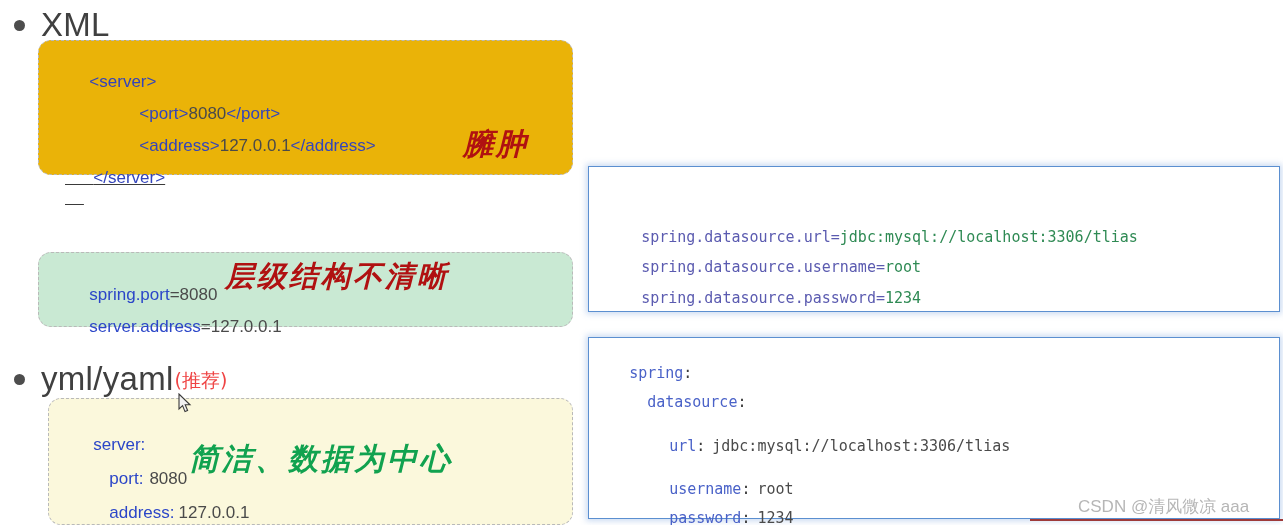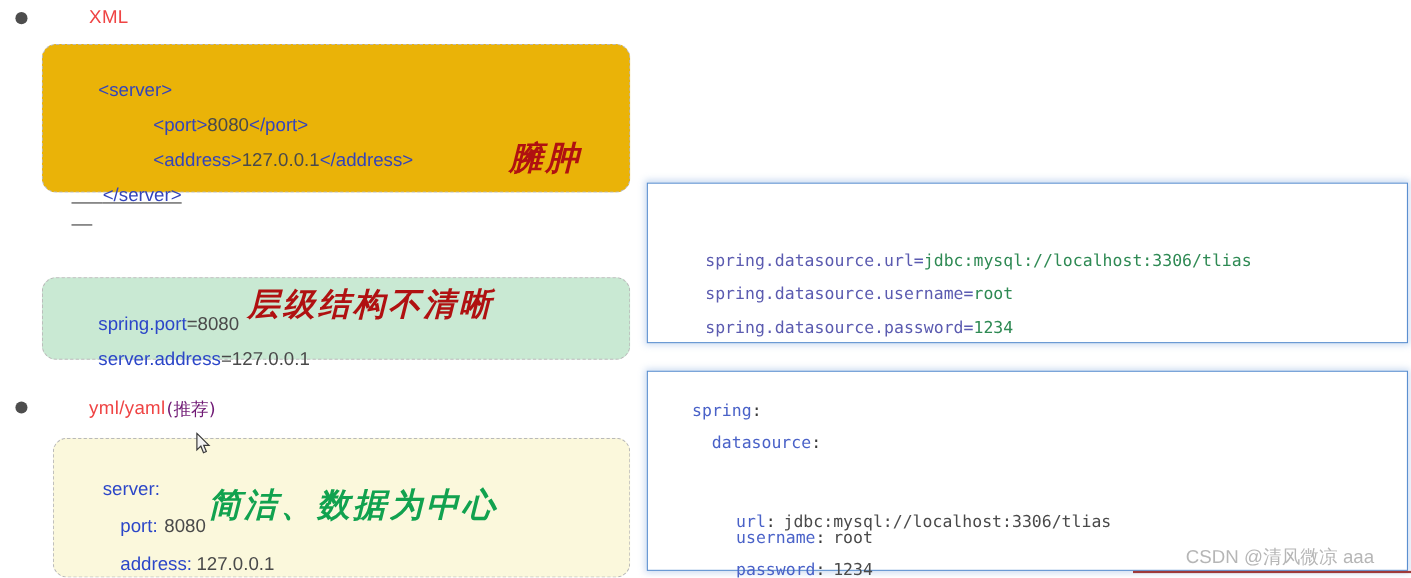--- a/index.html
+++ b/index.html
@@ -33,29 +33,28 @@
   }
   .bullet-dot {
     width: 11px;
     height: 11px;
     border-radius: 50%;
     background: #4d4d4d;
     margin-right: 16px;
     flex: 0 0 auto;
   }
   .bullet-label {
-    font-size: 17px;
+    font-size: 33px;
+    color: #404040;
+    font-family: "Liberation Sans", sans-serif;
+    letter-spacing: 0.3px;
+  }
+  .bullet-suffix {
+    font-size: 19px;
     color: #ef4444;
-    font-family: "Liberation Sans", sans-serif;
-    letter-spacing: 0.3px;
-    margin-left: 40px;
-  }
-  .bullet-suffix {
-    font-size: 16px;
-    color: #701a75;
     font-family: "DejaVu Sans", sans-serif;
     margin-left: 1px;
     position: relative;
     top: 2px;
   }
 
   .code-card {
     position: absolute;
     border: 1.5px dashed #b9b9b9;
     border-radius: 13px;
@@ -210,21 +209,21 @@
   </div>
 </div>
 
 <div class="panel" style="left:588px; top:337px; width:692px; height:182px;">
   <div class="mono-line" style="left:22px; top:37px;">
     <span class="ykey">datasource</span><span class="ypunct">:</span>
   </div>
   <div class="mono-line" style="left:4px; top:8px;">
     <span class="ykey">spring</span><span class="ypunct">:</span>
   </div>
-  <div class="mono-line" style="left:44px; top:109px;text-align:right;">
+  <div class="mono-line" style="left:44px; top:81px;text-align:right;">
     <span class="ykey">url</span><span class="ypunct">:</span><span class="yval" style="margin-left:7px;">jdbc:mysql://localhost:3306/tlias</span>
   </div>
   <div class="mono-line" style="left:44px; top:124px;">
     <span class="ykey">username</span><span class="ypunct">:</span><span class="yval" style="margin-left:7px;">root</span>
   </div>
   <div class="mono-line" style="left:44px; top:153px;">
     <span class="ykey">password</span><span class="ypunct">:</span><span class="yval" style="margin-left:7px;">1234</span>
   </div>
 </div>
 

